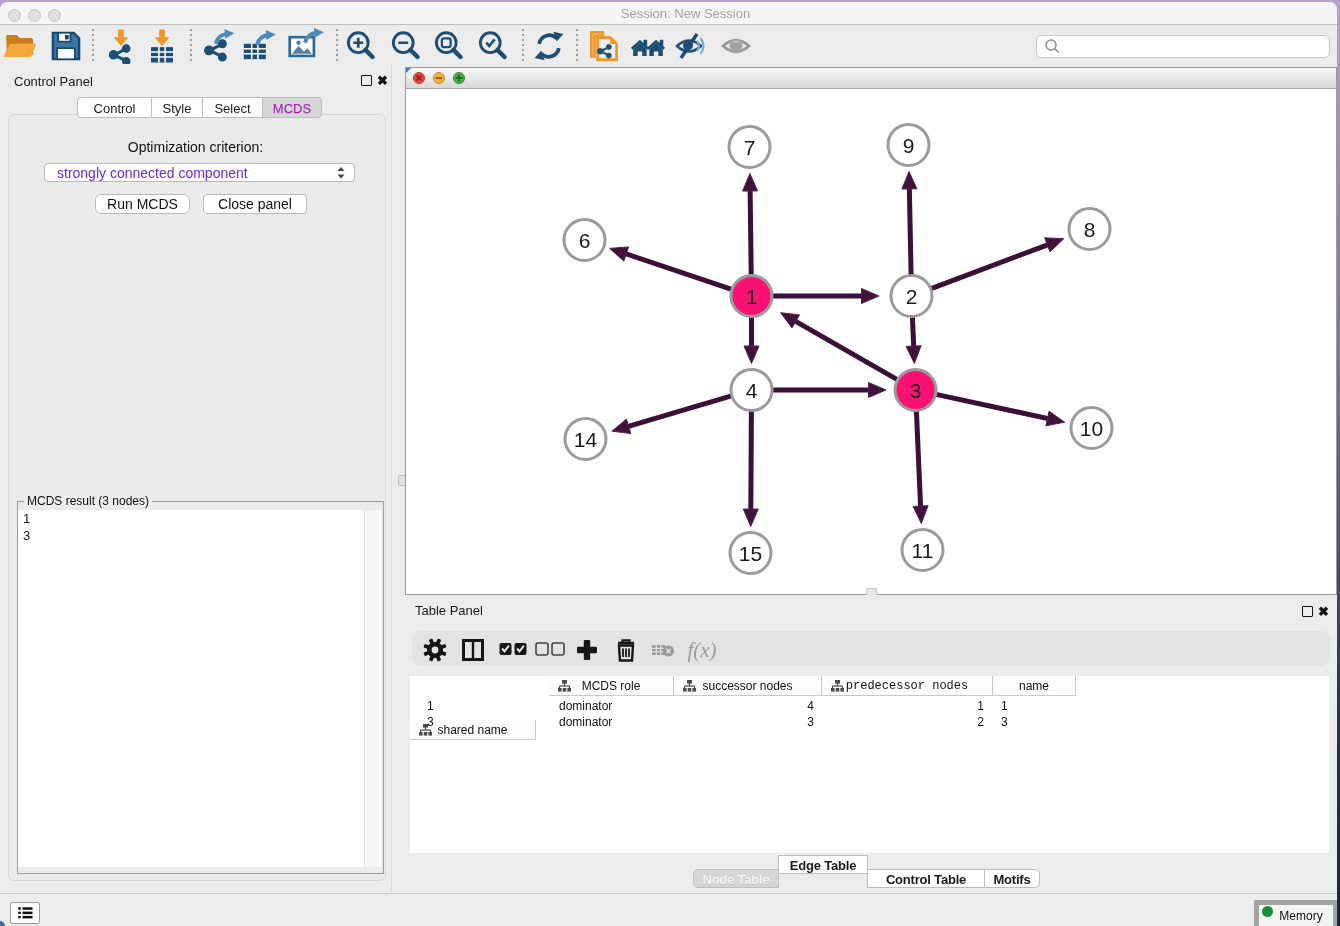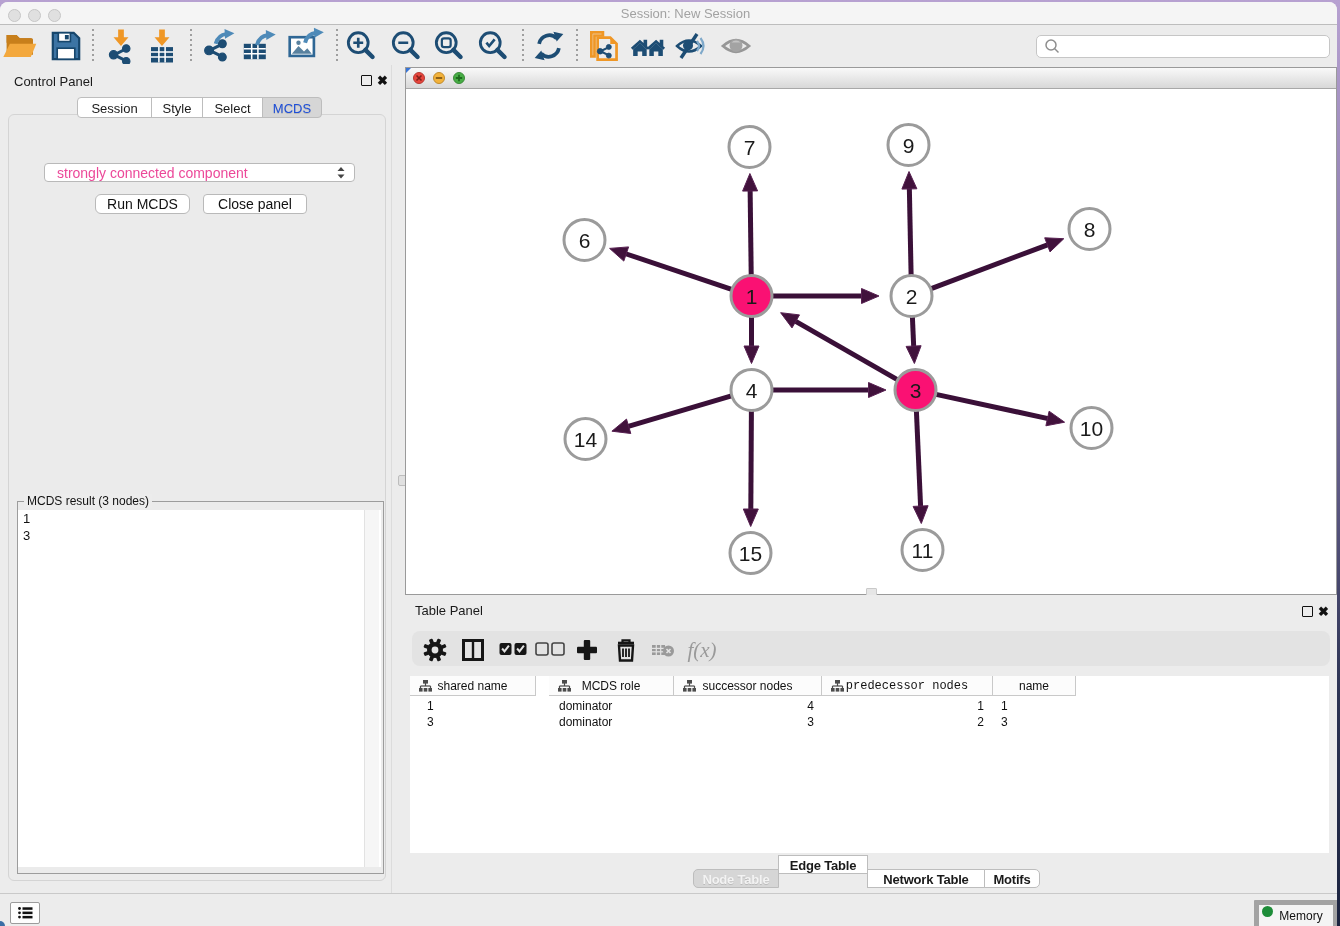--- a/index.html
+++ b/index.html
@@ -22,21 +22,21 @@
   
   #cpanel{left:0;top:63px;width:391px;height:828px;background:#ececec;border-right:1px solid #dcdcdc;}
   .phead{font-size:13px;color:#1a1a1a;}
   .flbtn{width:9px;height:9px;border:1.5px solid #111;border-radius:1px;}
   .xbtn{font-size:13px;color:#111;font-weight:bold;}
   .tab{position:absolute;top:32px;height:21px;line-height:21px;text-align:center;
        font-size:13px;color:#1a1a1a;background:#fff;border:1px solid #bdbdbd;box-sizing:border-box;}
   #cbox{left:8px;top:49px;width:376px;height:765px;background:#ebebeb;
         border:1px solid #d4d4d4;border-radius:6px;}
   #combo{left:44px;top:98px;width:311px;height:19px;background:#fff;border:1px solid #b9b9b9;
-         border-radius:4px;font-size:14px;color:#ec4899;line-height:18px;box-sizing:border-box;}
+         border-radius:4px;font-size:14px;color:#6d28d9;line-height:18px;box-sizing:border-box;}
   .btn{position:absolute;height:20px;background:#fff;border:1px solid #b9b9b9;border-radius:4px;
        font-size:14px;color:#111;text-align:center;line-height:19px;box-sizing:border-box;}
   #grp{left:17px;top:436px;width:365px;height:371px;border:1px solid #9c9c9c;}
   #grplabel{left:24px;top:429px;background:#ececec;padding:0 3px;font-size:12px;color:#111;}
   #mcdstext{left:18px;top:445px;width:363px;height:357px;background:#fff;font-size:13px;color:#111;line-height:17px;}
   #mcdsscroll{right:2px;top:0;width:14px;height:357px;background:#f6f6f6;border-left:1px solid #e2e2e2;}
   
   #netframe{left:405px;top:65px;width:932px;height:528px;border:1px solid #9a9a9a;
             box-sizing:border-box;background:#fff;}
   #nettitle{left:0;top:0;width:930px;height:20px;background:linear-gradient(#f9f9f9,#d8d8d8);
@@ -202,24 +202,25 @@
           <line x1="12.5" y1="11.5" x2="16.5" y2="15.5" stroke="#8e8e8e" stroke-width="1.5"></line>
         </svg>
       </div>
   </div>
 
   <div id="cpanel" class="abs">
     <div class="phead abs" style="left:14px;top:9px;">Control Panel</div>
     <div class="flbtn abs" style="left:361px;top:10px;"></div>
     <div class="xbtn abs" style="left:377px;top:8px;">✖</div>
     <div id="cbox" class="abs"></div>
-    <div class="tab" style="left:77px;width:75px;border-radius:4px 0 0 4px;">Session</div>
+    <div class="tab" style="left:77px;width:75px;border-radius:4px 0 0 4px;">Control</div>
     <div class="tab" style="left:151px;width:52px;">Style</div>
     <div class="tab" style="left:202px;width:61px;">Select</div>
-    <div class="tab" style="left:262px;width:60px;border-radius:0 4px 4px 0;background:#d6d6d6;color:#1d4ed8;text-shadow:0 1px 0 #bbb;">MCDS</div>
+    <div class="tab" style="left:262px;width:60px;border-radius:0 4px 4px 0;background:#d6d6d6;color:#a21caf;text-shadow:0 1px 0 #bbb;">MCDS</div>
+    <div class="abs" style="left:0;top:74px;width:391px;text-align:center;font-size:14px;color:#111;">Optimization criterion:</div>
     <div id="combo" class="abs"><span style="margin-left:12px;">strongly connected component</span><svg width="10" height="17" style="position:absolute;right:8px;top:1px;">
           <path d="M1.5,6 l3.5,-4 l3.5,4 z" fill="#444"></path>
           <path d="M1.5,9.5 l3.5,4 l3.5,-4 z" fill="#444"></path>
         </svg></div>
     <div class="btn" style="left:95px;top:129px;width:95px;border-radius:6px;">Run MCDS</div>
     <div class="btn" style="left:203px;top:129px;width:104px;">Close panel</div>
     <div id="grp" class="abs"></div>
     <div id="grplabel" class="abs">MCDS result (3 nodes)</div>
     <div id="mcdstext" class="abs">
         <div style="margin-left:5px;">1<br>3</div>
@@ -338,21 +339,21 @@
           <rect x="240" y="14" width="13" height="10" fill="#9a9a9a"></rect>
           <line x1="244.3" y1="14" x2="244.3" y2="24" stroke="#e3e3e3" stroke-width="1.2"></line>
           <line x1="248.7" y1="14" x2="248.7" y2="24" stroke="#e3e3e3" stroke-width="1.2"></line>
           <line x1="240" y1="17.4" x2="253" y2="17.4" stroke="#e3e3e3" stroke-width="1.2"></line>
           <line x1="240" y1="20.8" x2="253" y2="20.8" stroke="#e3e3e3" stroke-width="1.2"></line>
           <circle cx="256.5" cy="20" r="5.5" fill="#9a9a9a"></circle>
           <path d="M254.5,18 l4,4 M258.5,18 l-4,4" stroke="#e3e3e3" stroke-width="1.6"></path>
           <text x="290" y="26" font-family="Liberation Serif,serif" font-style="italic" font-size="21" fill="#9a9a9a" text-anchor="middle">f(x)</text>
         </svg></div>
     <div id="ttable" class="abs">
-      <div class="hcell" style="left:0;width:126px;"><svg width="13" height="12" style="position:absolute;left:9px;top:4px;">
+      <div class="hcell" style="left:0;width:126px;margin-top:44px;"><svg width="13" height="12" style="position:absolute;left:9px;top:4px;">
             <rect x="4" y="0" width="5" height="3.6" fill="#4c4c4c"></rect>
             <line x1="6.5" y1="3" x2="6.5" y2="6" stroke="#4c4c4c" stroke-width="1.2"></line>
             <line x1="1.5" y1="6" x2="11.5" y2="6" stroke="#4c4c4c" stroke-width="1.2"></line>
             <line x1="1.5" y1="6" x2="1.5" y2="8" stroke="#4c4c4c" stroke-width="1.2"></line>
             <line x1="11.5" y1="6" x2="11.5" y2="8" stroke="#4c4c4c" stroke-width="1.2"></line>
             <rect x="0" y="8" width="3.6" height="3.6" fill="#4c4c4c"></rect>
             <rect x="4.7" y="8" width="3.6" height="3.6" fill="#4c4c4c"></rect>
             <rect x="9.4" y="8" width="3.6" height="3.6" fill="#4c4c4c"></rect>
           </svg>shared name</div>
       <div class="hcell" style="left:139px;width:125px;"><svg width="13" height="12" style="position:absolute;left:9px;top:4px;">
@@ -392,21 +393,21 @@
       <div class="tcell" style="left:566px;top:22px;text-align:right;width:8px;">1</div>
       <div class="tcell" style="left:591px;top:22px;">1</div>
       <div class="tcell" style="left:17px;top:38px;">3</div>
       <div class="tcell" style="left:149px;top:38px;">dominator</div>
       <div class="tcell" style="left:396px;top:38px;text-align:right;width:8px;">3</div>
       <div class="tcell" style="left:566px;top:38px;text-align:right;width:8px;">2</div>
       <div class="tcell" style="left:591px;top:38px;">3</div>
     </div>
     <div class="btab" style="left:301px;top:274px;width:86px;border-radius:5px 0 0 5px;background:#d6d6d6;color:#f3f3f3;text-shadow:0 1px 0 #bbb;">Node Table</div>
     <div class="btab" style="left:386px;top:260px;width:90px;">Edge Table</div>
-    <div class="btab" style="left:475px;top:274px;width:118px;">Network Table</div>
+    <div class="btab" style="left:475px;top:274px;width:118px;">Control Table</div>
     <div class="btab" style="left:592px;top:274px;width:56px;border-radius:0 5px 5px 0;">Motifs</div>
   </div>
 
   <div id="statusbar" class="abs">
     <div class="abs" style="left:10px;top:8px;width:28px;height:20px;background:#fdfdfd;border:1px solid #9b9b9b;border-radius:2px;">
         <svg width="28" height="20" style="position:absolute;left:0;top:0;">
           <circle cx="8.5" cy="5.5" r="1.4" fill="#111"></circle>
           <rect x="11.5" y="4.3" width="10" height="2.5" fill="#111"></rect>
           <circle cx="8.5" cy="9.8" r="1.4" fill="#111"></circle>
           <rect x="11.5" y="8.6" width="10" height="2.5" fill="#111"></rect>

